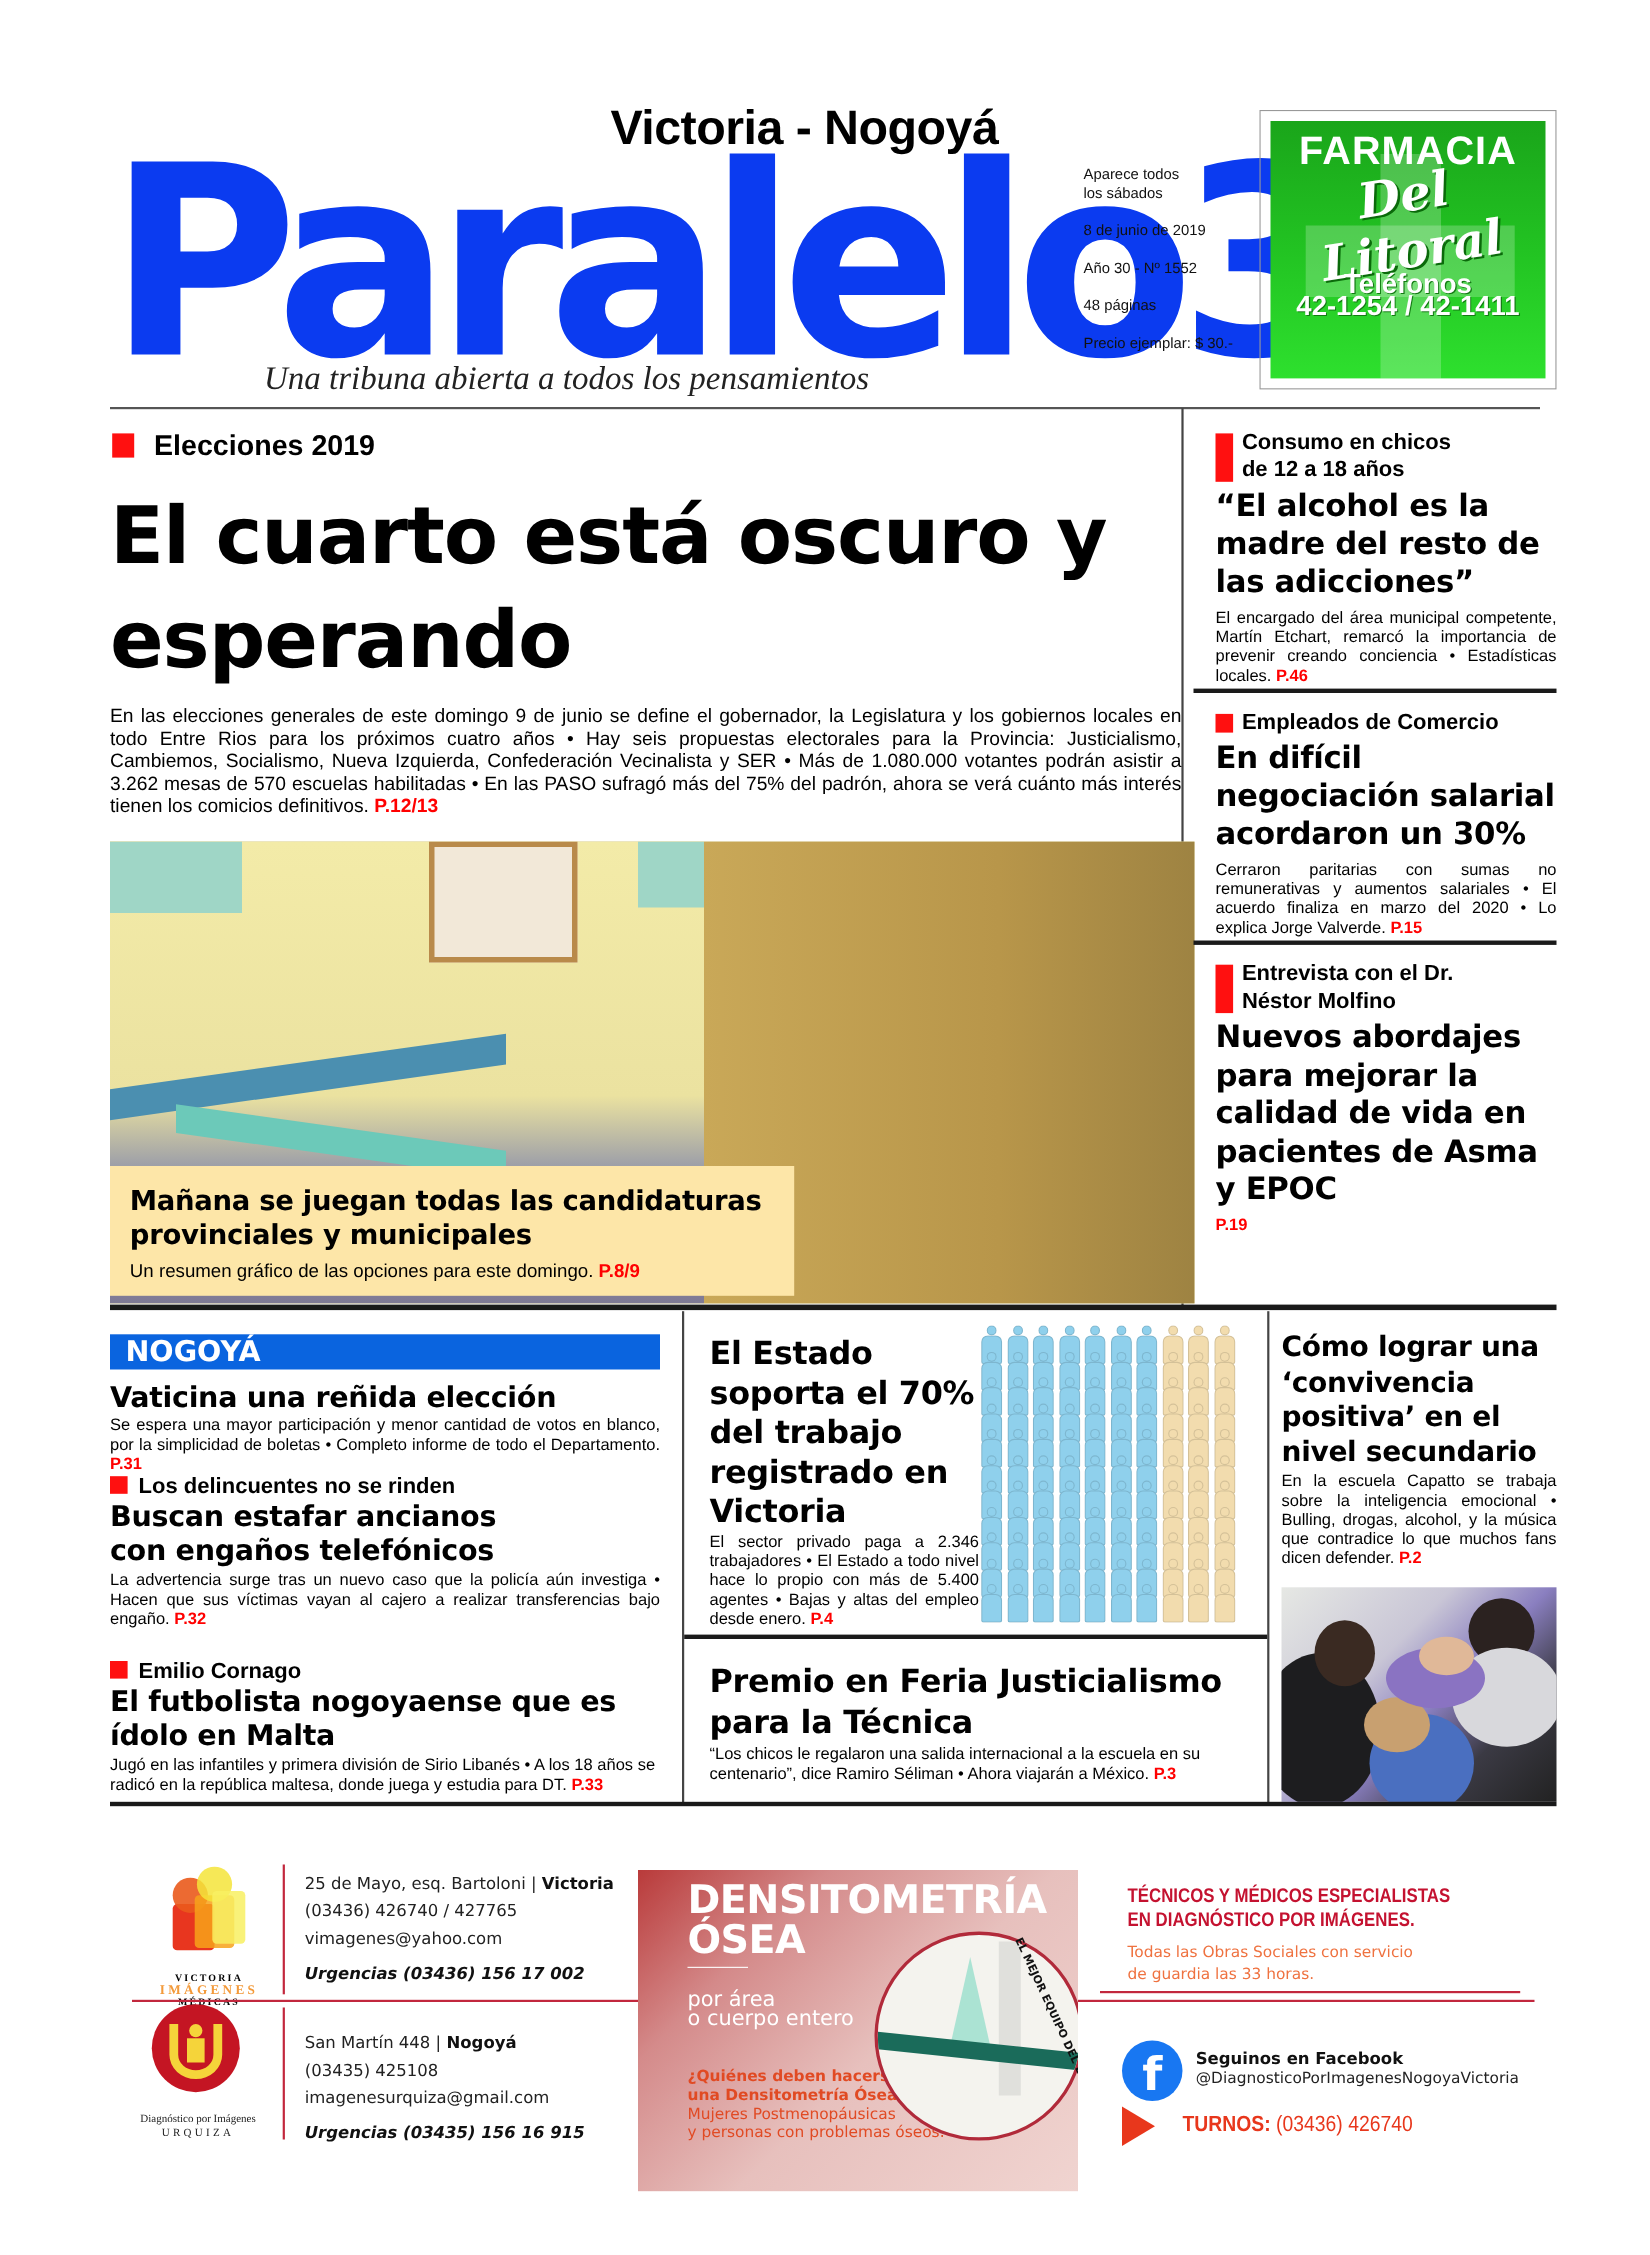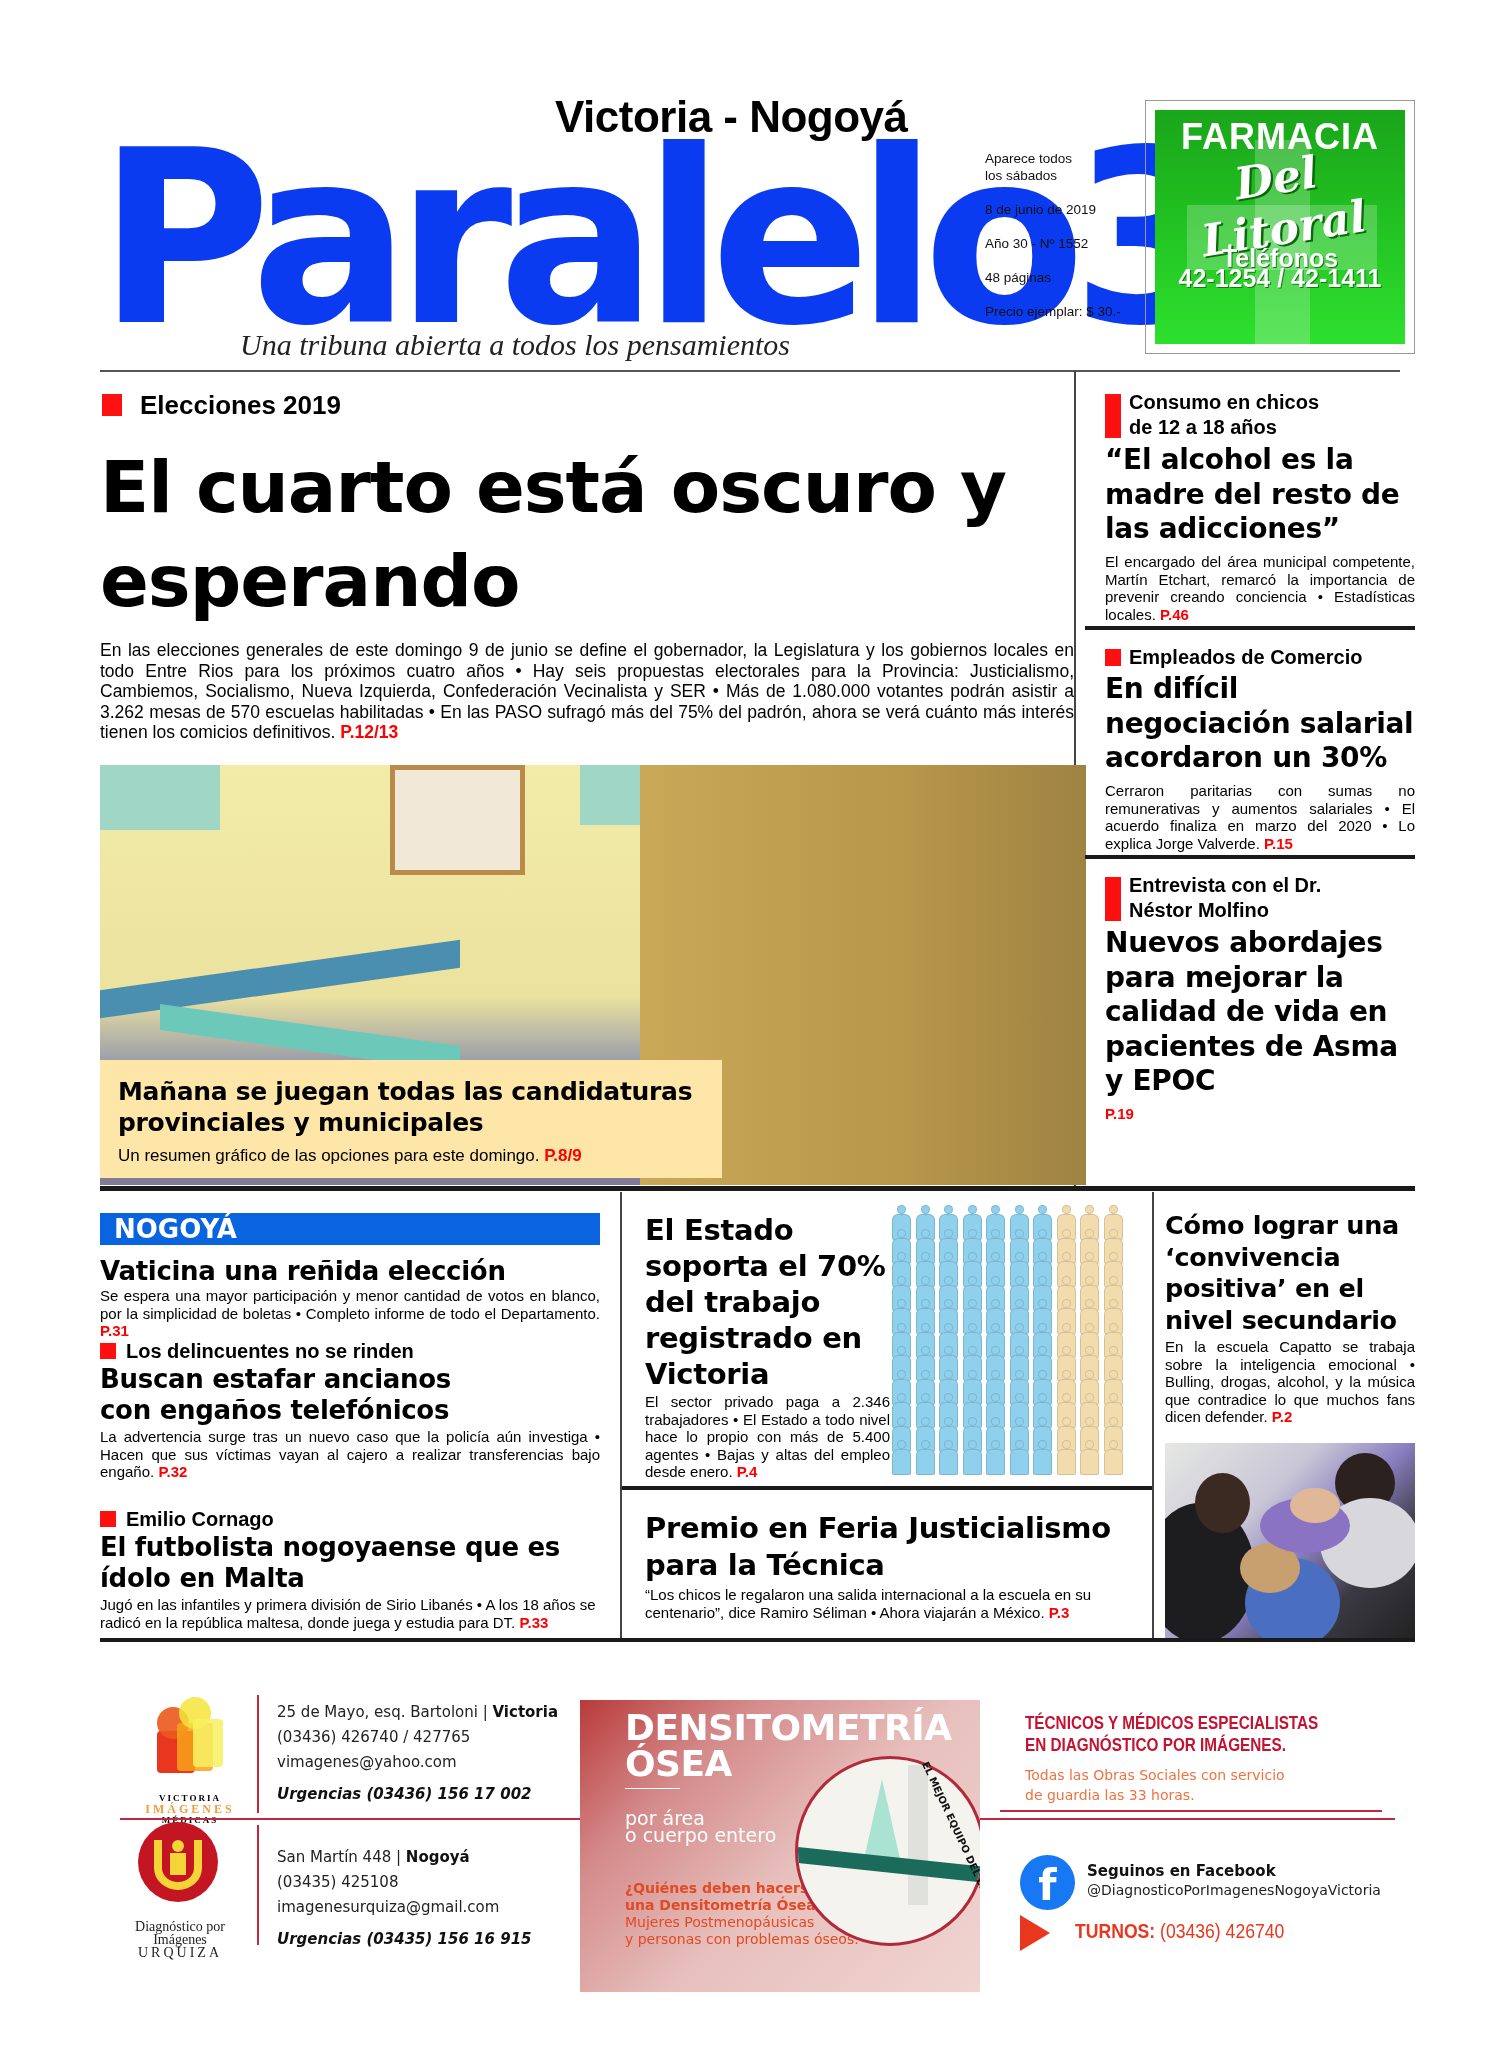--- a/index.html
+++ b/index.html
@@ -72,21 +72,21 @@
 
   
   #ad-logo1 { left: 145px; top: 1693px; width: 90px; height: 120px; }
   #ad-logo1-name { left: 120px; top: 1793px; width: 140px; text-align: center; font-family: "Liberation Serif", serif; font-size: 9px; line-height: 11px; font-weight: bold; letter-spacing: 2px; }
   .ad-vline { position: absolute; width: 2px; background: #c2273d; }
   .ad-hline { position: absolute; height: 2px; background: #c2273d; }
   .ad-info { position: absolute; font-family: "DejaVu Sans", sans-serif; font-size: 15px; line-height: 25px; color: #222; }
   .ad-info b { color: #111; }
   .ad-info .urg { font-weight: bold; font-style: italic; color: #111; margin-top: 7px; display: block; }
   #ad-logo2 { left: 138px; top: 1822px; width: 80px; height: 80px; border-radius: 50%; background: #c41523; }
-  #ad-logo2-name { left: 110px; top: 1920px; width: 140px; text-align: center; font-family: "Liberation Serif", serif; font-size: 14px; line-height: 13px; color: #222; }
+  #ad-logo2-name { left: 110px; top: 1920px; width: 140px; text-align: center; font-family: "Liberation Serif", serif; font-size: 10px; line-height: 13px; color: #222; }
 
   #ad-center { left: 580px; top: 1700px; width: 400px; height: 292px; background: linear-gradient(135deg,#b93a3a 0%,#d48a8a 25%,#e7c0bd 55%,#f0d4d0 100%); overflow: hidden; }
   #adc-t1 { position: absolute; left: 45px; top: 10px; font-family: "DejaVu Sans", sans-serif; font-weight: bold; font-size: 36px; line-height: 36px; color: #fff; letter-spacing: -0.5px; }
   #adc-t2 { position: absolute; left: 45px; top: 110px; font-family: "DejaVu Sans", sans-serif; font-size: 19px; line-height: 17px; color: #fff; }
   #adc-t3 { position: absolute; left: 45px; top: 180px; font-family: "DejaVu Sans", sans-serif; font-size: 14px; line-height: 17px; color: #e14a23; font-weight: bold; }
   #adc-t3 span { font-weight: normal; display: block; }
   #adc-circle { position: absolute; left: 215px; top: 56px; width: 190px; height: 190px; border-radius: 50%; background: #f4f3ee; border: 3px solid #b12a3a; overflow: hidden; }
   #adc-bed { position: absolute; left: 0; top: 98px; width: 190px; height: 16px; background: #1a6b5a; transform: skewY(6deg); }
   #adc-beam { position: absolute; left: 66px; top: 20px; width: 0; height: 0; border-left: 18px solid transparent; border-right: 18px solid transparent; border-bottom: 80px solid rgba(140,220,200,0.7); }
   #adc-tower { position: absolute; left: 110px; top: 6px; width: 20px; height: 140px; background: #e0e0dc; }

